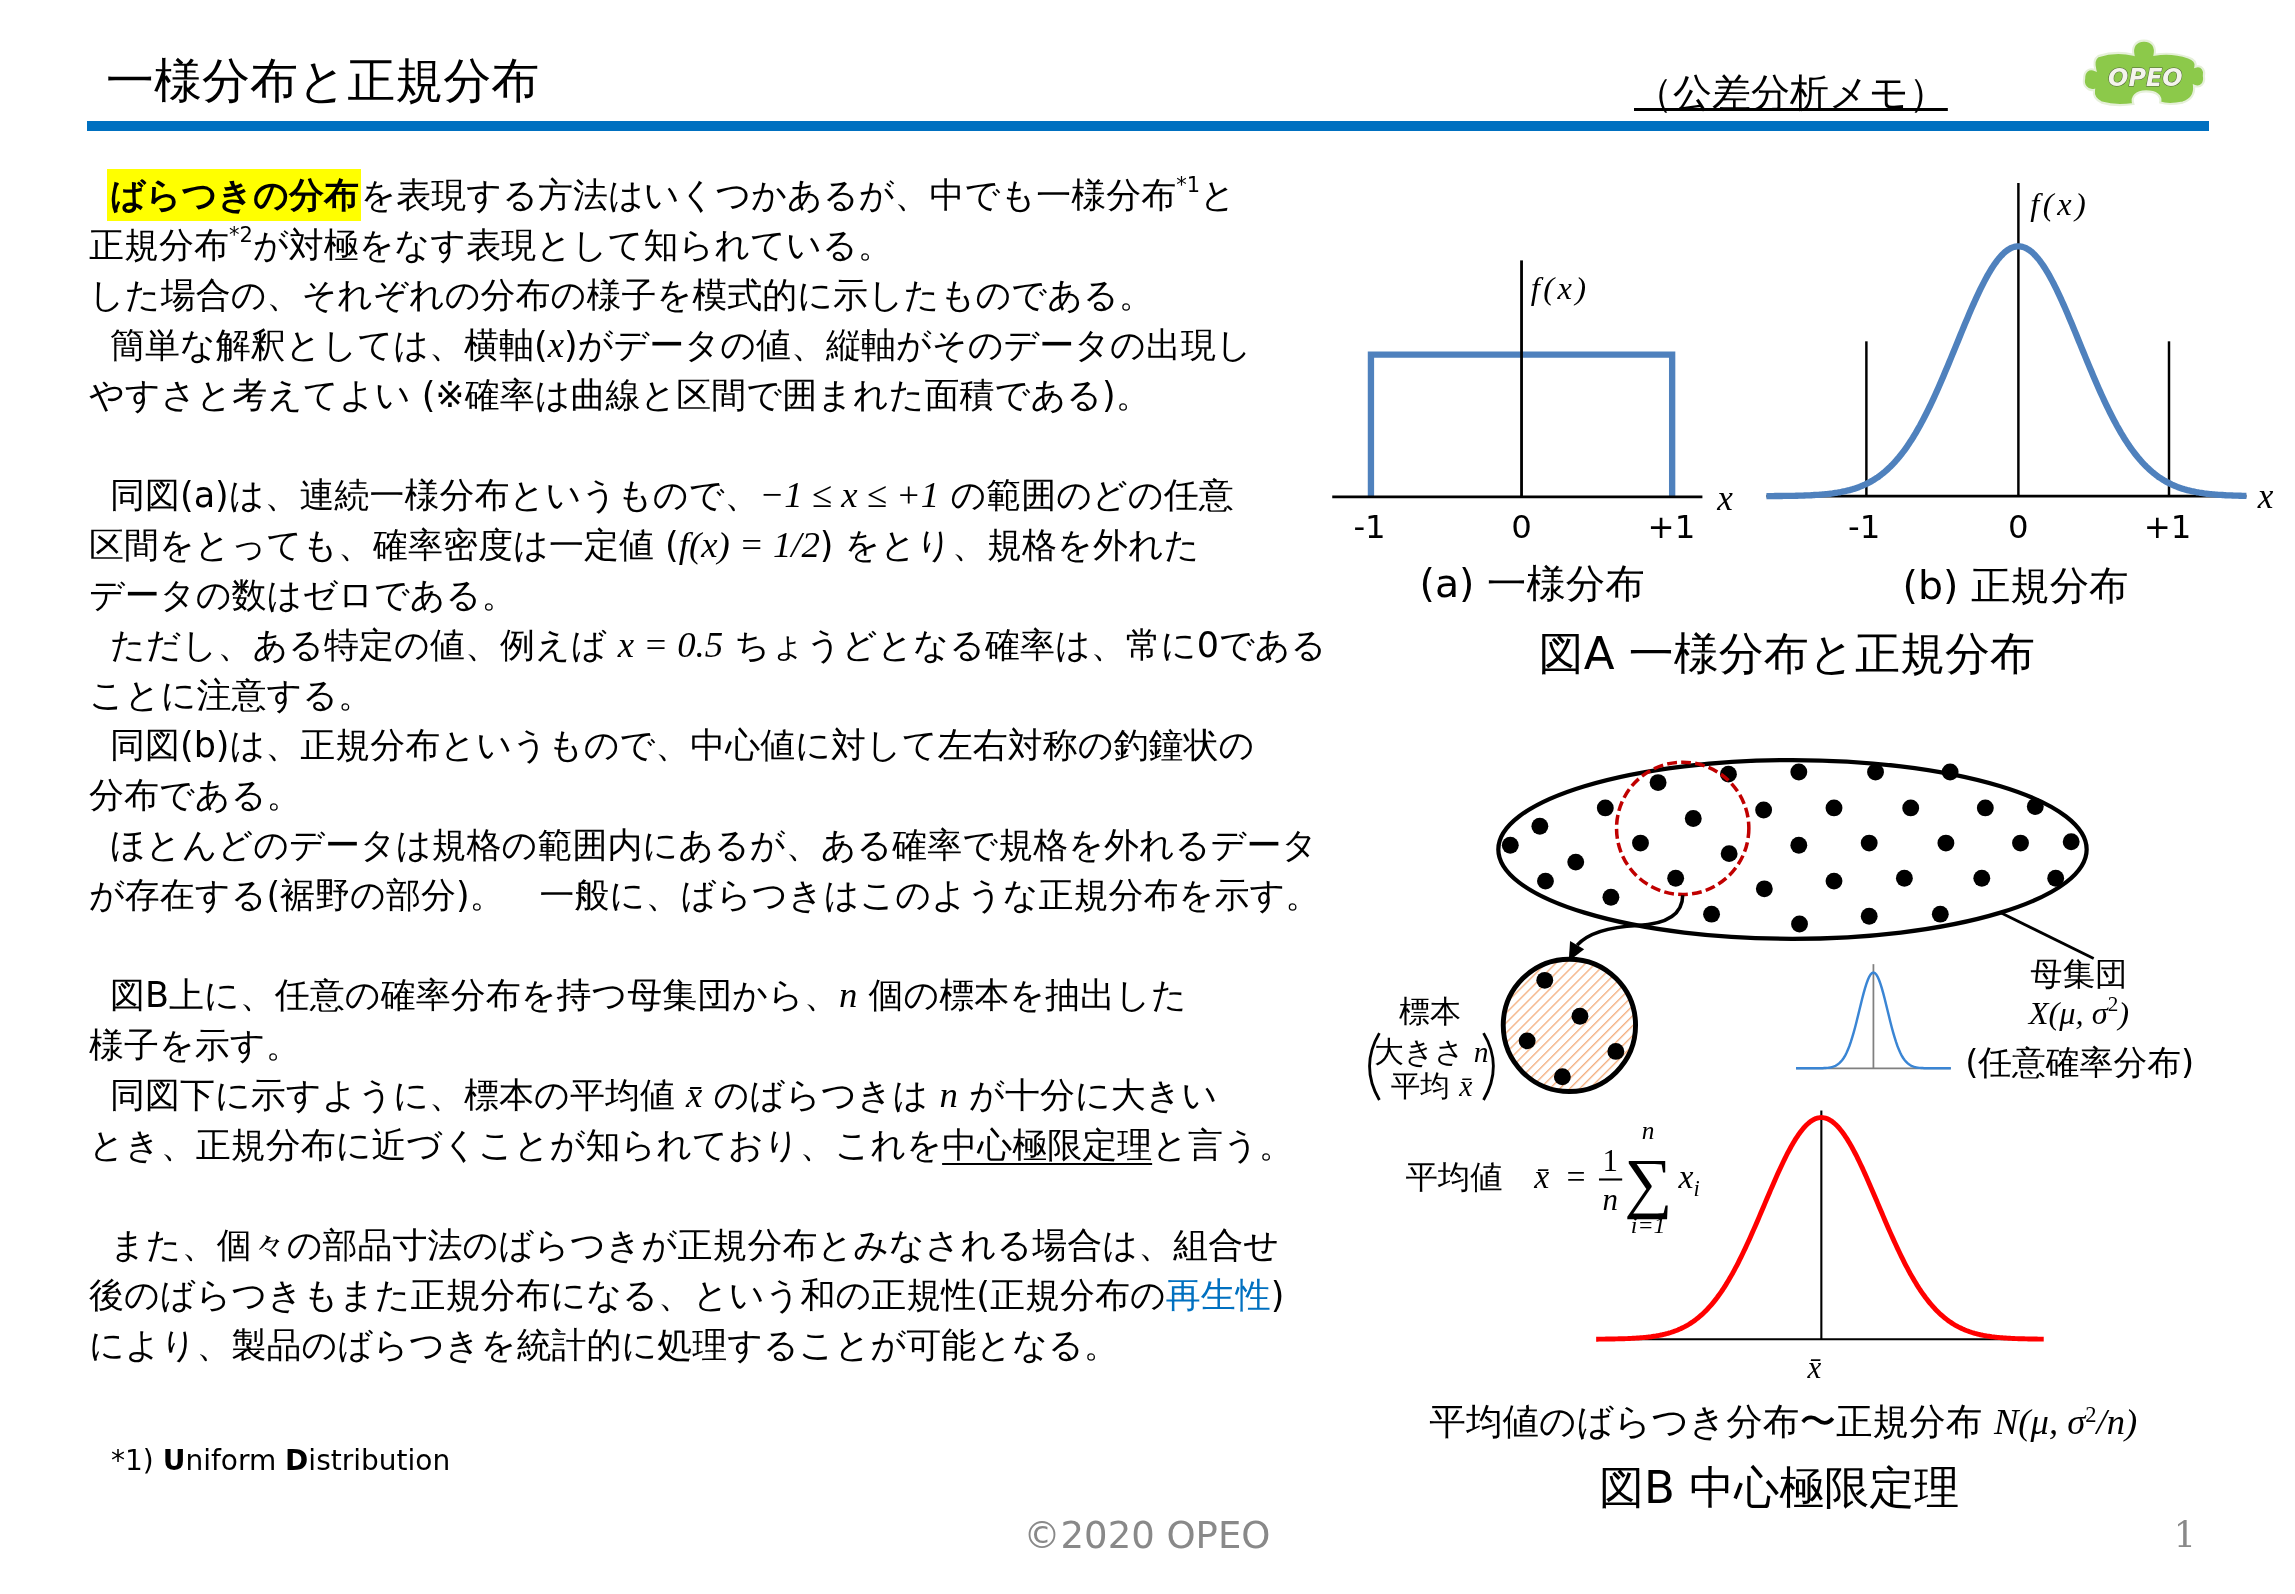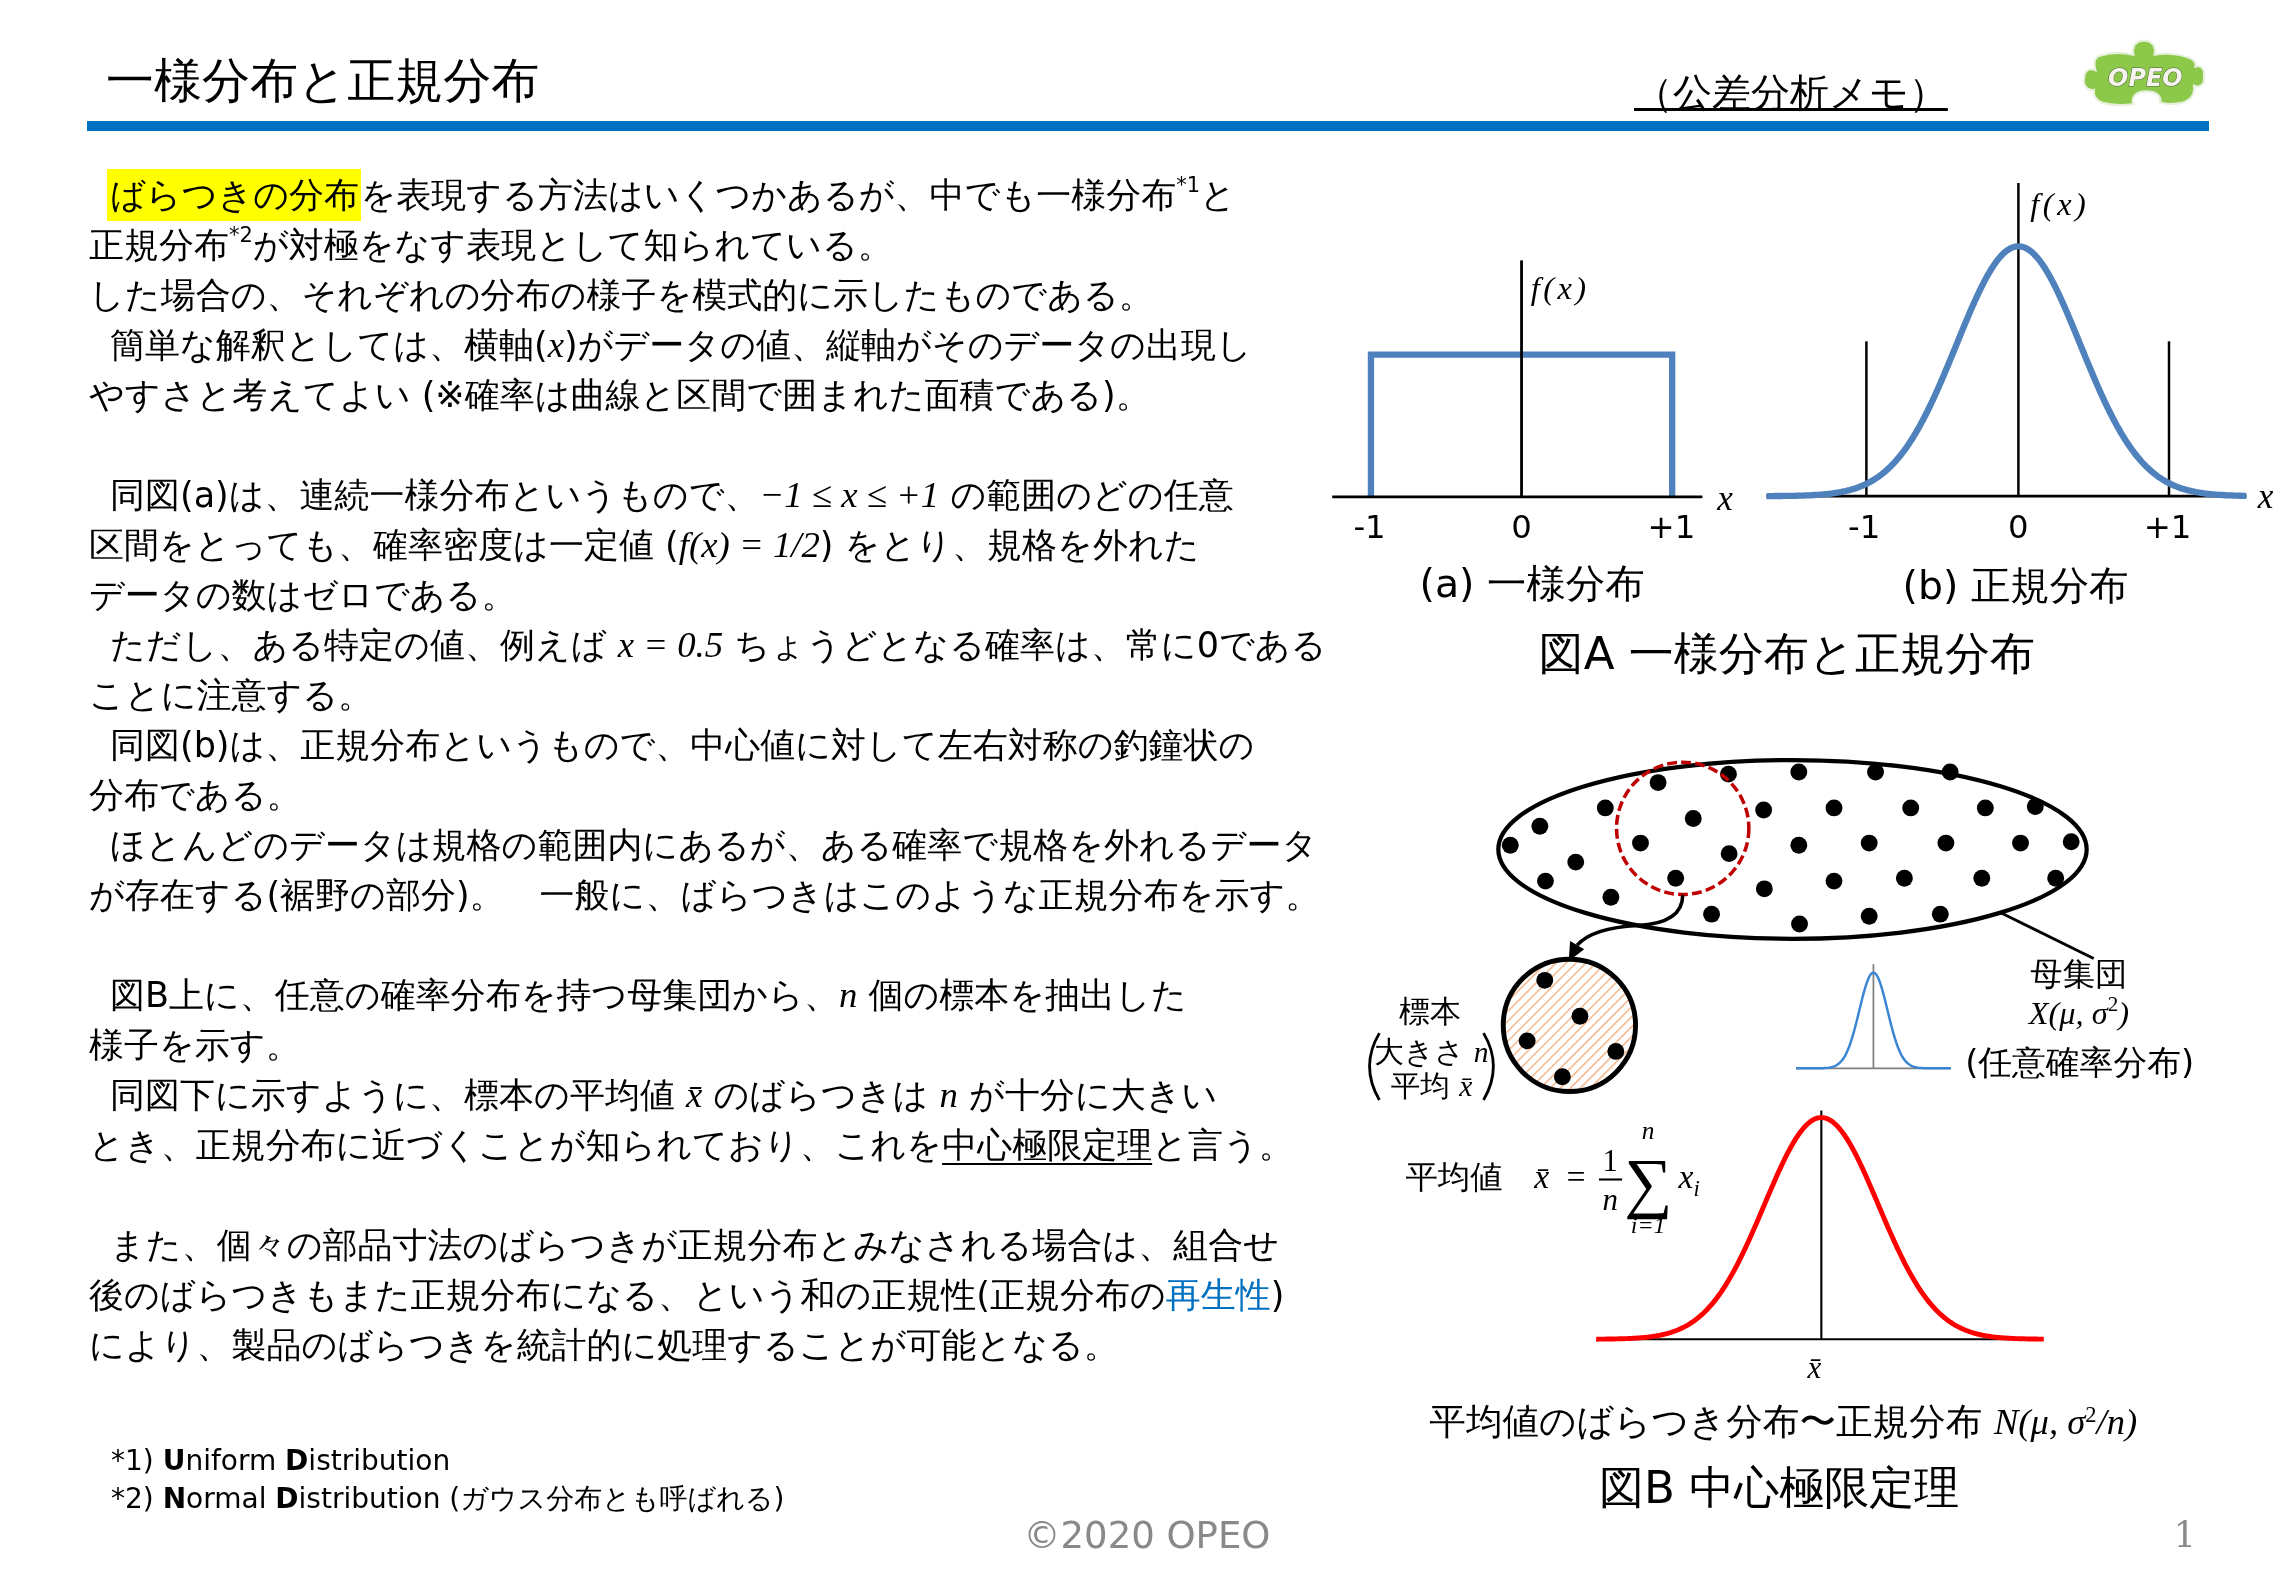--- a/index.html
+++ b/index.html
@@ -7,21 +7,21 @@
          font-family: "DejaVu Sans", "Liberation Sans", sans-serif; color: #000; }
   .abs { position: absolute; }
   .title { left: 106px; top: 42px; font-size: 48px; line-height: 77px; white-space: nowrap; }
   .subtitle { left: 1634px; top: 70px; font-size: 39px; line-height: 45px; white-space: nowrap; text-decoration: underline; }
   .rule { left: 87px; top: 121px; width: 2122px; height: 10px; background: #0070C0; }
   .logo { left: 2077px; top: 35px; width: 134px; height: 81px; }
   .body-text { left: 89px; top: 170px; width: 1281px; font-size: 35px; }
   .ln { height: 50px; line-height: 50px; white-space: nowrap; }
   .ln.indent { padding-left: 21px; }
   .blank { height: 50px; }
-  .hl { background: #FFFF00; font-weight: normal; padding: 6.3px 1.4px 6.3px 2.8px; margin-left: -2.8px; }
+  .hl { background: #FFFF00; font-weight: bold; padding: 6.3px 1.4px 6.3px 2.8px; margin-left: -2.8px; }
   .sup { font-size: 0.6em; vertical-align: 0.7em; line-height: 0; }
   .math { font-family: "Liberation Serif", "DejaVu Serif", serif; font-style: italic; font-size: 1.05em; }
   .ul { text-decoration: underline; text-underline-offset: 5.6px; text-decoration-thickness: 2.1px; }
   .link { color: #0070C0; margin-top: 37px; }
   .footnotes { left: 111px; top: 1442px; font-size: 28px; }
   .fn { height: 38px; line-height: 38px; white-space: nowrap; }
   .fn b { font-weight: bold; }
   .figs { left: 0; top: 0; width: 2295px; height: 1594px; }
   .footer-copy { left: 971px; width: 352px; top: 1513px; text-align: center; font-size: 37px; line-height: 45px; color: #898989; }
   .page-num { left: 2157px; width: 56px; top: 1513px; text-align: center; font-size: 35px; line-height: 45px; color: #898989;
@@ -106,23 +106,20 @@
     <span>後のばらつきもまた正規分布になる、という和の正規性(正規分布の</span><span class="link">再生性</span><span>)</span>
   </div>
   <div class="ln">
     <span>により、製品のばらつきを統計的に処理することが可能となる。</span>
   </div>
 </div>
 
 <div class="abs footnotes">
   <div class="fn">
     <span>*1) </span><b>U</b><span>niform </span><b>D</b><span>istribution</span>
-  </div>
-  <div class="fn">
-    <span>*2) </span><b>N</b><span>ormal </span><b>D</b><span>istribution (ガウス分布とも呼ばれる)</span>
   </div>
 </div>
 
 <svg class="abs figs" viewBox="0 0 3261 2265">
   <defs>
     <pattern id="hatch" width="10" height="10" patternUnits="userSpaceOnUse" patternTransform="rotate(45)">
       <line x1="0" y1="0" x2="0" y2="10" stroke="#F4B183" stroke-width="4"></line>
     </pattern>
   </defs>
 

